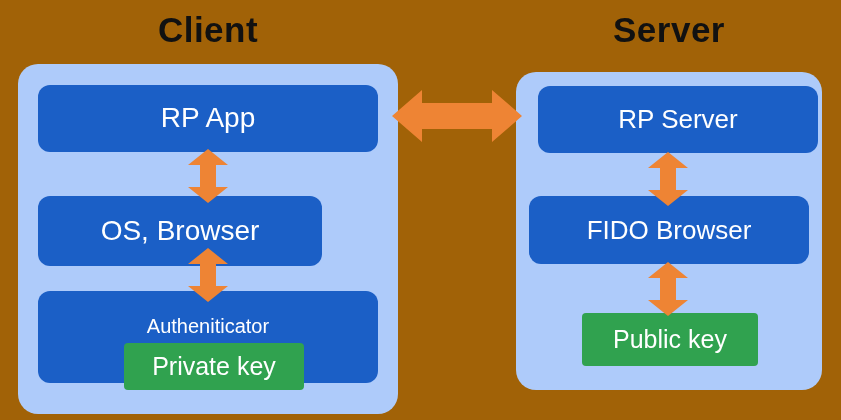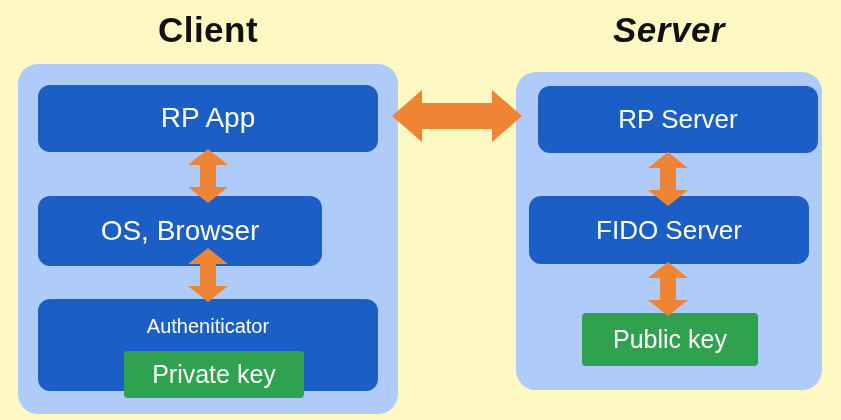--- a/index.html
+++ b/index.html
@@ -5,34 +5,34 @@
   html, body {
     margin: 0;
     padding: 0;
     background: #ffffff;
     font-family: "Liberation Sans", sans-serif;
   }
   .canvas {
     position: relative;
     width: 841px;
     height: 420px;
-    background: #fef9c3;
+    background: #a16207;
     overflow: hidden;
   }
   .group-title {
     position: absolute;
     top: 10px;
     text-align: center;
     font-size: 35px;
     font-weight: 700;
     letter-spacing: 0.5px;
     color: var(--title, #111111);
   }
   .title-client { left: 18px;  width: 380px; }
-  .title-server { left: 516px; width: 306px; font-style: italic; }
+  .title-server { left: 516px; width: 306px; }
 
   .panel {
     position: absolute;
     background: var(--panel, #AECBFA);
     border-radius: 20px;
   }
   .panel-client { left: 18px;  top: 64px; width: 380px; height: 350px; }
   .panel-server { left: 516px; top: 72px; width: 306px; height: 318px; }
 
   .box {
@@ -43,21 +43,21 @@
     display: flex;
     flex-direction: column;
     justify-content: center;
     text-align: center;
   }
   .box .main-label    { font-size: 28px; font-weight: 500; line-height: 1.1; }
   .box .sub-label     { font-size: 16px; font-weight: 400; line-height: 1.2; }
   .box-rp-app        { left: 38px;  top: 85px;  width: 340px; height: 67px; }
   .box-os-browser    { left: 38px;  top: 196px; width: 284px; height: 70px; }
   .box-authenticator { left: 38px;  top: 291px; width: 340px; height: 92px;
-                       justify-content: flex-start; padding-top: 16px; box-sizing: border-box; margin-top: 8px; }
+                       justify-content: flex-start; padding-top: 24px; box-sizing: border-box; }
   .box-authenticator .main-label { font-size: 20px; }
 
   .box-rp-server   { left: 538px; top: 86px;  width: 280px; height: 67px; }
   .box-fido-server { left: 529px; top: 196px; width: 280px; height: 68px; }
   .box-rp-server .main-label,
   .box-fido-server .main-label { font-size: 26px; }
 
   .key-box {
     position: absolute;
     background: var(--key, #30A24F);
@@ -107,21 +107,21 @@
     <div class="key-box key-private">
       <span>Private key</span>
     </div>
   </div>
 
   <div class="box box-rp-server">
     <div class="main-label">RP Server</div>
   </div>
 
   <div class="box box-fido-server">
-    <div class="main-label">FIDO Server</div>
+    <div class="main-label">FIDO Browser</div>
   </div>
 
   <div class="key-box key-public">
     <span>Public key</span>
   </div>
 
   <div class="arrow arrow-v1">
     <svg width="40" height="54" viewBox="0 0 40 54">
         <polygon fill="currentColor" points="20,0 40,16 28,16 28,38 40,38 20,54 0,38 12,38 12,16 0,16"></polygon>
       </svg>

